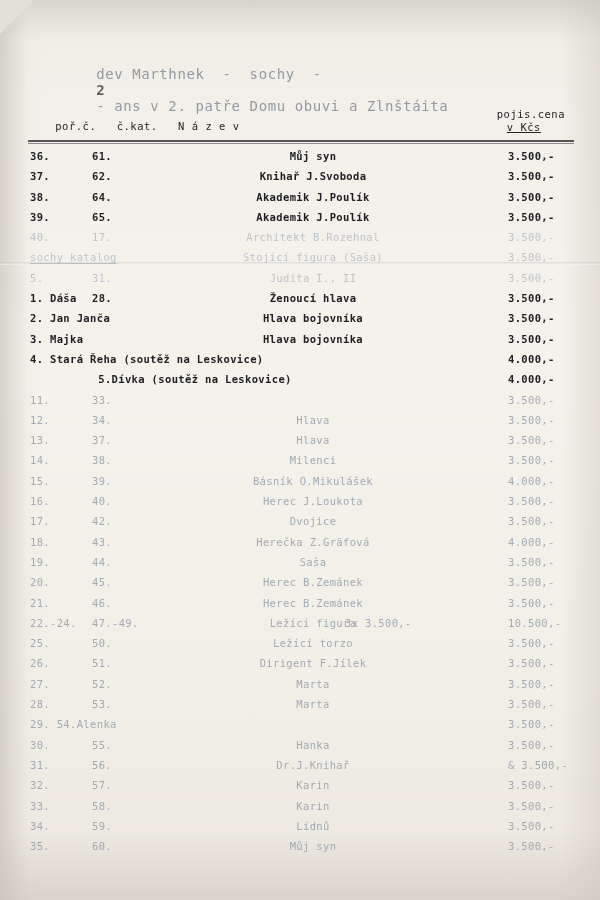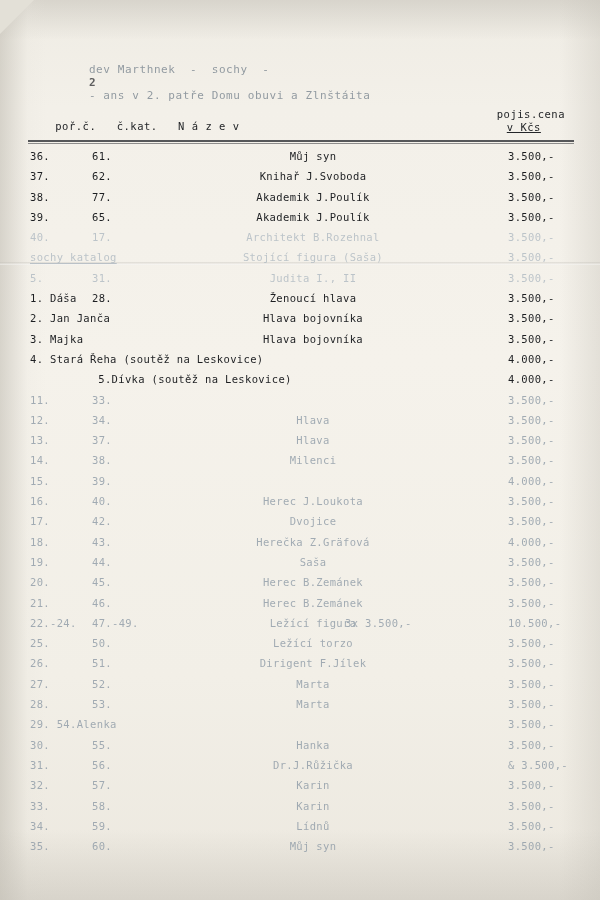--- a/index.html
+++ b/index.html
@@ -47,21 +47,21 @@
     position: absolute; left: 0; top: 0; width: 0; height: 0;
     border-left: 34px solid #e3e0d7;
     border-bottom: 34px solid transparent;
     pointer-events: none;
   }
 
   
   .header-line {
     position: absolute;
     left: 60px; top: 50px; width: 500px;
-    font-size: 11px;
+    font-size: 14px;
     letter-spacing: 0.6px;
     color: #6d7a86;
     opacity: 0.72;
     white-space: pre;
   }
   .header-line .pageno {
     color: #24262a;
     font-weight: bold;
     opacity: 1;
   }
@@ -114,21 +114,21 @@
     letter-spacing: 0.35px;
     white-space: pre;
   }
   .c-num   { position: absolute; left: 30px;  width: 46px; text-align: left; }
   .c-kat   { position: absolute; left: 92px;  width: 48px; text-align: left; }
   .c-name  { position: absolute; left: 148px; width: 330px; text-align: center; }
   .c-extra { position: absolute; left: 345px; width: 130px; text-align: left; }
   .c-price { position: absolute; left: 508px; width: 84px; text-align: left; }
 
   
-  .dark  { color: #1d1f22; font-weight: normal; }
+  .dark  { color: #1d1f22; font-weight: bold; }
   .faint { color: #8d9aa6; opacity: 0.80; }
   .vfaint{ color: #a7b3bd; opacity: 0.72; }
 
   .underline-text {
     text-decoration: underline;
     text-underline-offset: 2px;
   }
 </style>
 </head>
 <body>
@@ -152,48 +152,48 @@
     <span>poř.č.</span><span>   </span><span>č.kat.</span><span>   </span><span>N á z e v</span>
     <span class="right"><span>pojis.cena</span><br><span style="margin-left:10px; text-decoration:underline;">v Kčs</span></span>
   </div>
 
   <div class="rule"></div>
   <div class="rule thin"></div>
 
   <div class="rows" id="rows">
       <div class="row dark"><span class="c-num">36.</span><span class="c-kat">61.</span><span class="c-name">Můj syn</span><span class="c-extra"></span><span class="c-price">3.500,-</span></div>
       <div class="row dark"><span class="c-num">37.</span><span class="c-kat">62.</span><span class="c-name">Knihař J.Svoboda</span><span class="c-extra"></span><span class="c-price">3.500,-</span></div>
-      <div class="row dark"><span class="c-num">38.</span><span class="c-kat">77.</span><span class="c-name">Akademik J.Poulík</span><span class="c-extra"></span><span class="c-price">3.500,-</span></div>
+      <div class="row dark"><span class="c-num">38.</span><span class="c-kat">64.</span><span class="c-name">Akademik J.Poulík</span><span class="c-extra"></span><span class="c-price">3.500,-</span></div>
       <div class="row dark"><span class="c-num">39.</span><span class="c-kat">65.</span><span class="c-name">Akademik J.Poulík</span><span class="c-extra"></span><span class="c-price">3.500,-</span></div>
       <div class="row vfaint"><span class="c-num">40.</span><span class="c-kat">17.</span><span class="c-name">Architekt B.Rozehnal</span><span class="c-extra"></span><span class="c-price">3.500,-</span></div>
       <div class="row vfaint"><span class="c-num underline-text" style="width: 330px;">sochy katalog</span><span class="c-kat"></span><span class="c-name">Stojící figura (Saša)</span><span class="c-extra"></span><span class="c-price">3.500,-</span></div>
       <div class="row vfaint"><span class="c-num">5.</span><span class="c-kat">31.</span><span class="c-name">Judita I., II</span><span class="c-extra"></span><span class="c-price">3.500,-</span></div>
       <div class="row dark"><span class="c-num">1. Dáša</span><span class="c-kat">28.</span><span class="c-name">Ženoucí hlava</span><span class="c-extra"></span><span class="c-price">3.500,-</span></div>
       <div class="row dark"><span class="c-num" style="width: 330px;">2. Jan Janča</span><span class="c-kat"></span><span class="c-name">Hlava bojovníka</span><span class="c-extra"></span><span class="c-price">3.500,-</span></div>
       <div class="row dark"><span class="c-num">3. Majka</span><span class="c-kat"></span><span class="c-name">Hlava bojovníka</span><span class="c-extra"></span><span class="c-price">3.500,-</span></div>
       <div class="row dark"><span class="c-num" style="width: 330px;">4. Stará Řeha (soutěž na Leskovice)</span><span class="c-kat"></span><span class="c-name"></span><span class="c-extra"></span><span class="c-price">4.000,-</span></div>
       <div class="row dark"><span class="c-num" style="width: 330px; text-align: center;">5.Dívka (soutěž na Leskovice)</span><span class="c-kat"></span><span class="c-name"></span><span class="c-extra"></span><span class="c-price">4.000,-</span></div>
       <div class="row faint"><span class="c-num">11.</span><span class="c-kat">33.</span><span class="c-extra"></span><span class="c-price">3.500,-</span></div>
       <div class="row faint"><span class="c-num">12.</span><span class="c-kat">34.</span><span class="c-name">Hlava</span><span class="c-extra"></span><span class="c-price">3.500,-</span></div>
       <div class="row faint"><span class="c-num">13.</span><span class="c-kat">37.</span><span class="c-name">Hlava</span><span class="c-extra"></span><span class="c-price">3.500,-</span></div>
       <div class="row faint"><span class="c-num">14.</span><span class="c-kat">38.</span><span class="c-name">Milenci</span><span class="c-extra"></span><span class="c-price">3.500,-</span></div>
-      <div class="row faint"><span class="c-num">15.</span><span class="c-kat">39.</span><span class="c-extra"></span><span class="c-price">4.000,-</span></div>
+      <div class="row faint"><span class="c-num">15.</span><span class="c-kat">39.</span><span class="c-name">Básník O.Mikulášek</span><span class="c-extra"></span><span class="c-price">4.000,-</span></div>
       <div class="row faint"><span class="c-num">16.</span><span class="c-kat">40.</span><span class="c-name">Herec J.Loukota</span><span class="c-extra"></span><span class="c-price">3.500,-</span></div>
       <div class="row faint"><span class="c-num">17.</span><span class="c-kat">42.</span><span class="c-name">Dvojice</span><span class="c-extra"></span><span class="c-price">3.500,-</span></div>
       <div class="row faint"><span class="c-num">18.</span><span class="c-kat">43.</span><span class="c-name">Herečka Z.Gräfová</span><span class="c-extra"></span><span class="c-price">4.000,-</span></div>
       <div class="row faint"><span class="c-num">19.</span><span class="c-kat">44.</span><span class="c-name">Saša</span><span class="c-extra"></span><span class="c-price">3.500,-</span></div>
       <div class="row faint"><span class="c-num">20.</span><span class="c-kat">45.</span><span class="c-name">Herec B.Zemánek</span><span class="c-extra"></span><span class="c-price">3.500,-</span></div>
       <div class="row faint"><span class="c-num">21.</span><span class="c-kat">46.</span><span class="c-name">Herec B.Zemánek</span><span class="c-extra"></span><span class="c-price">3.500,-</span></div>
       <div class="row faint"><span class="c-num">22.-24.</span><span class="c-kat">47.-49.</span><span class="c-name">Ležící figura</span><span class="c-extra">3x 3.500,-</span><span class="c-price">10.500,-</span></div>
       <div class="row faint"><span class="c-num">25.</span><span class="c-kat">50.</span><span class="c-name">Ležící torzo</span><span class="c-extra"></span><span class="c-price">3.500,-</span></div>
       <div class="row faint"><span class="c-num">26.</span><span class="c-kat">51.</span><span class="c-name">Dirigent F.Jílek</span><span class="c-extra"></span><span class="c-price">3.500,-</span></div>
       <div class="row faint"><span class="c-num">27.</span><span class="c-kat">52.</span><span class="c-name">Marta</span><span class="c-extra"></span><span class="c-price">3.500,-</span></div>
       <div class="row faint"><span class="c-num">28.</span><span class="c-kat">53.</span><span class="c-name">Marta</span><span class="c-extra"></span><span class="c-price">3.500,-</span></div>
       <div class="row faint"><span class="c-num" style="width: 330px;">29. 54.Alenka</span><span class="c-kat"></span><span class="c-name"></span><span class="c-extra"></span><span class="c-price">3.500,-</span></div>
       <div class="row faint"><span class="c-num">30.</span><span class="c-kat">55.</span><span class="c-name">Hanka</span><span class="c-extra"></span><span class="c-price">3.500,-</span></div>
-      <div class="row faint"><span class="c-num">31.</span><span class="c-kat">56.</span><span class="c-name">Dr.J.Růžička</span><span class="c-extra"></span><span class="c-price">&amp; 3.500,-</span></div>
+      <div class="row faint"><span class="c-num">31.</span><span class="c-kat">56.</span><span class="c-name">Dr.J.Knihař</span><span class="c-extra"></span><span class="c-price">&amp; 3.500,-</span></div>
       <div class="row faint"><span class="c-num">32.</span><span class="c-kat">57.</span><span class="c-name">Karin</span><span class="c-extra"></span><span class="c-price">3.500,-</span></div>
       <div class="row faint"><span class="c-num">33.</span><span class="c-kat">58.</span><span class="c-name">Karin</span><span class="c-extra"></span><span class="c-price">3.500,-</span></div>
       <div class="row faint"><span class="c-num">34.</span><span class="c-kat">59.</span><span class="c-name">Lídnů</span><span class="c-extra"></span><span class="c-price">3.500,-</span></div>
       <div class="row faint"><span class="c-num">35.</span><span class="c-kat">60.</span><span class="c-name">Můj syn</span><span class="c-extra"></span><span class="c-price">3.500,-</span></div>
     </div>
 
 </div>
 
 </body></html>

